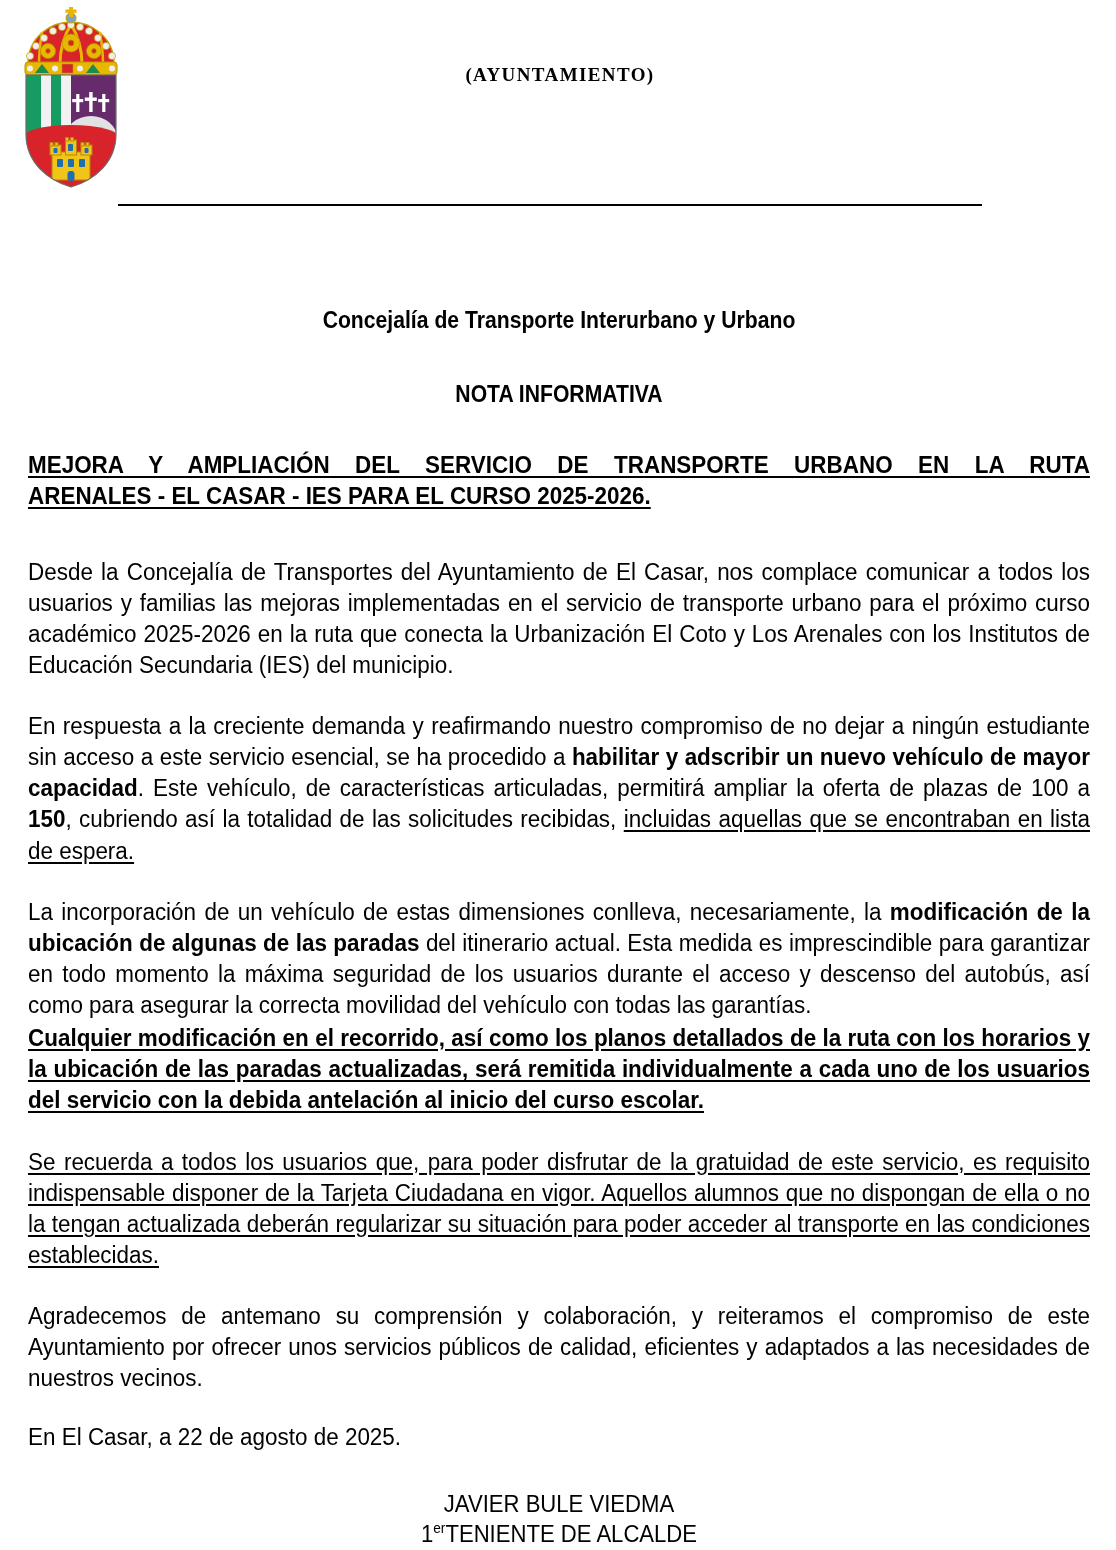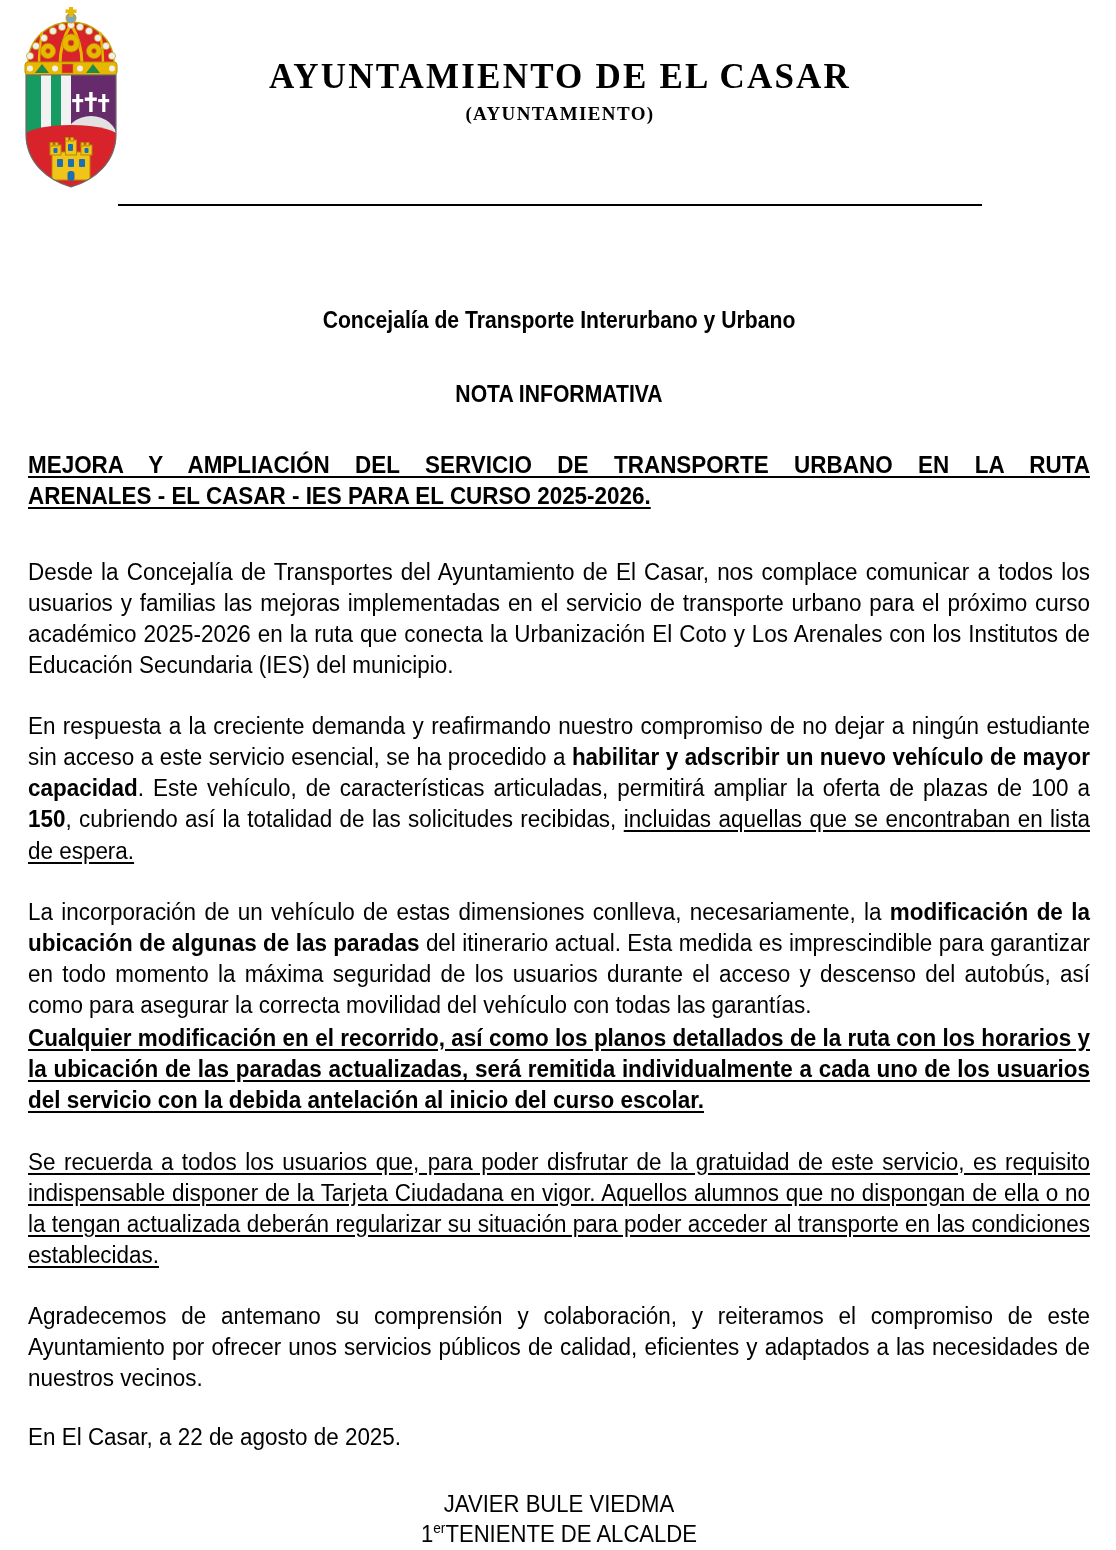--- a/index.html
+++ b/index.html
@@ -243,21 +243,20 @@
           <rect x="67" y="153" width="6" height="8" rx="1"></rect>
           <rect x="56" y="153" width="6" height="8" rx="1"></rect>
           <rect x="55.5" y="165" width="7" height="10" rx="3"></rect>
         </g>
       </g>
       <path d="M14 69 H104 V128 C104 156, 83 174, 59 181 C35 174, 14 156, 14 128 Z" fill="none" stroke="#6B6B6B" stroke-width="1.2"></path>
     </svg>
   </div>
 
   <div class="header-titles">
-    <div class="org-name">AYUNTAMIENTO DE EL CASAR</div>
     <div class="org-region">(AYUNTAMIENTO)</div>
   </div>
 
   <div class="header-rule"></div>
 </div>
 
 <div class="doc">
 
   <div class="centered dept-line">Concejalía de Transporte Interurbano y Urbano</div>
 

